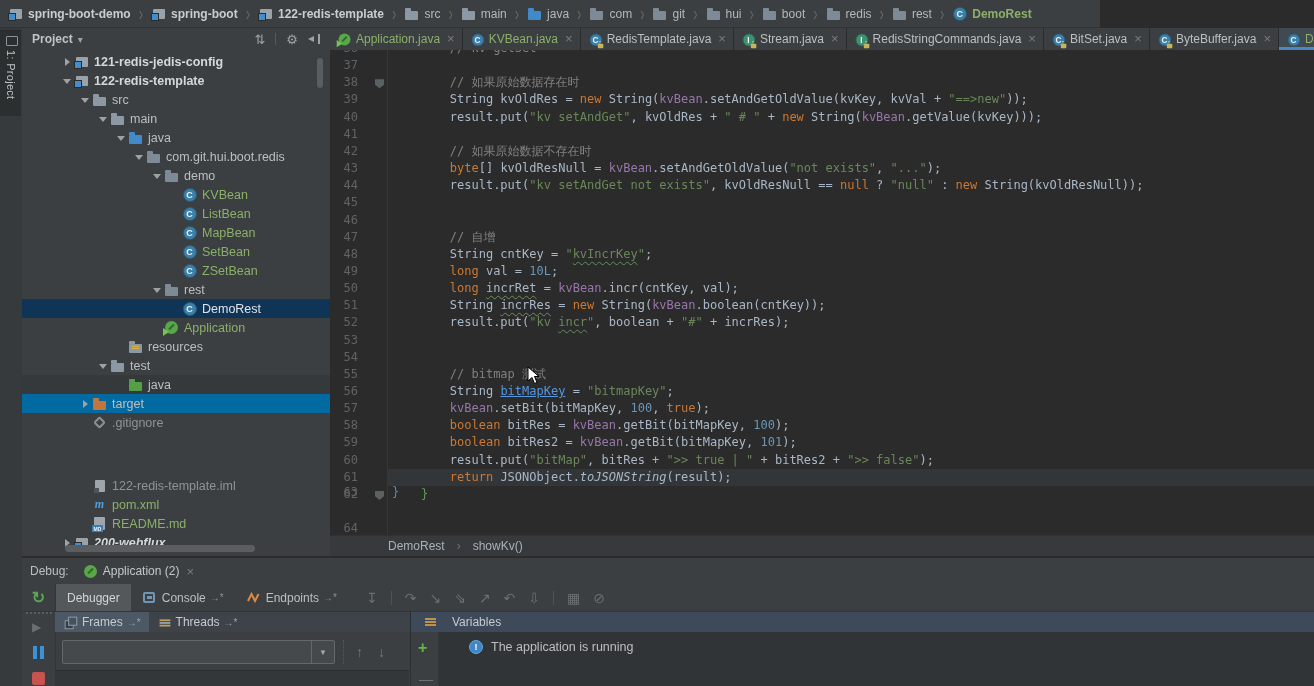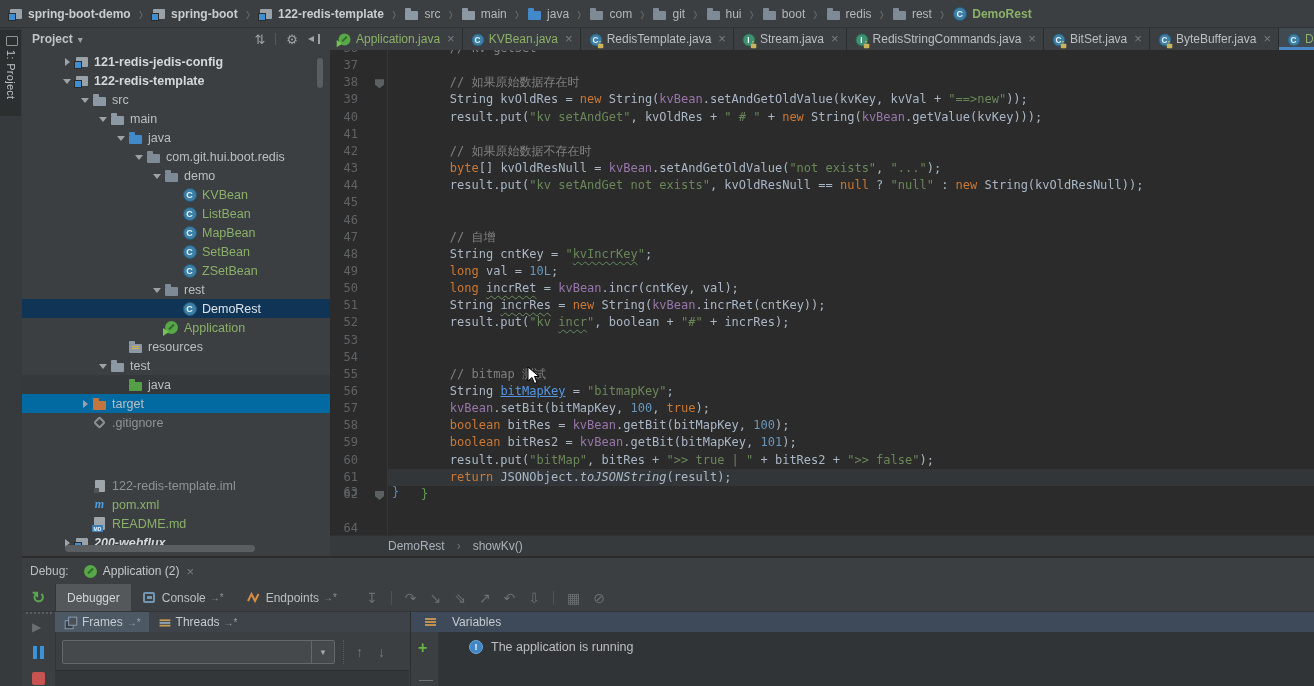--- a/index.html
+++ b/index.html
@@ -1,20 +1,20 @@
 <!DOCTYPE html>
 <html><head>
 <meta charset="utf-8">
 <style>
   html,body{margin:0;padding:0;background:#2b2b2b}
   #app{position:relative;width:1314px;height:686px;overflow:hidden;background:#2b2b2b;
        font-family:"Liberation Sans",sans-serif;color:#bbb;-webkit-font-smoothing:antialiased}
   .abs{position:absolute}
   
-  #topbar{left:0;top:0;width:1314px;height:28px;background:#3c3f41;border-bottom:1px solid #313437;
+  #topbar{left:0;top:0;width:1100px;height:28px;background:#3c3f41;border-bottom:1px solid #313437;
           display:flex;align-items:center;padding-left:8px;box-sizing:border-box;overflow:hidden;white-space:nowrap}
   .bitem{display:inline-flex;align-items:center;font-size:12px;color:#b4b8bb}
   .bitem.c-boldbc .blb{font-weight:bold;color:#c9cdd0}
   .bitem.c-green .blb{color:#8bb069;font-weight:bold}
   .bsep{display:inline-block;color:#63676a;font-size:13px;margin:0 8px;transform:scaleY(1.5)}
   
   #stripe{left:0;top:28px;width:22px;height:658px;background:#373a3c;border-right:1px solid #2d3031}
   #stripe .pressed{position:absolute;left:0;top:2px;width:21px;height:86px;background:#2c2f30}
   #stripe .mini{position:absolute;left:6px;top:8px;width:10px;height:8px;border:1px solid #8f9396;border-radius:1px}
   #stripe .vlabel{position:absolute;left:17px;top:22px;transform:rotate(90deg);transform-origin:top left;
@@ -600,21 +600,21 @@
         <div class="cl" style="top: 212.95px;">
           <span class="ln">49</span>
           <span class="ct"><span class="k">        long</span><span class="p"> val = </span><span class="n">10L</span><span class="p">;</span></span>
         </div>
         <div class="cl" style="top: 230.1px;">
           <span class="ln">50</span>
           <span class="ct"><span class="k">        long</span><span class="p"> </span><span class="pw">incrRet</span><span class="p"> = </span><span class="f">kvBean</span><span class="p">.incr(cntKey, val);</span></span>
         </div>
         <div class="cl" style="top: 247.25px;">
           <span class="ln">51</span>
-          <span class="ct"><span class="p">        String </span><span class="pw">incrRes</span><span class="p"> = </span><span class="k">new</span><span class="p"> String(</span><span class="f">kvBean</span><span class="p">.incrRet(cntKey));</span></span>
+          <span class="ct"><span class="p">        String </span><span class="pw">incrRes</span><span class="p"> = </span><span class="k">new</span><span class="p"> String(</span><span class="f">kvBean</span><span class="p">.boolean(cntKey));</span></span>
         </div>
         <div class="cl" style="top: 264.4px;">
           <span class="ln">52</span>
           <span class="ct"><span class="p">        result.put(</span><span class="s">"kv </span><span class="sw">incr</span><span class="s">"</span><span class="p">, boolean + </span><span class="s">"#"</span><span class="p"> + incrRes);</span></span>
         </div>
         <div class="cl" style="top: 281.55px;">
           <span class="ln">53</span>
           <span class="ct"></span>
         </div>
         <div class="cl" style="top: 298.7px;">

